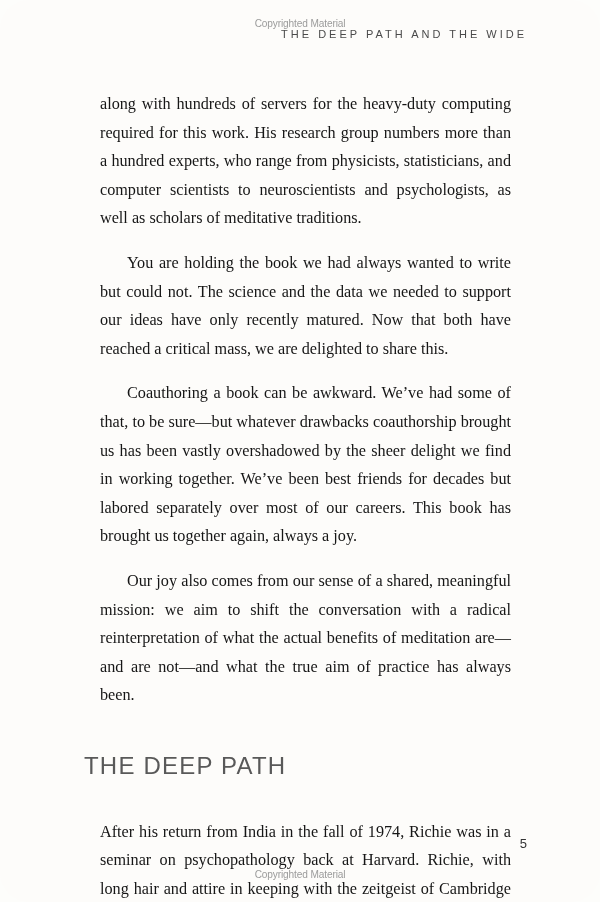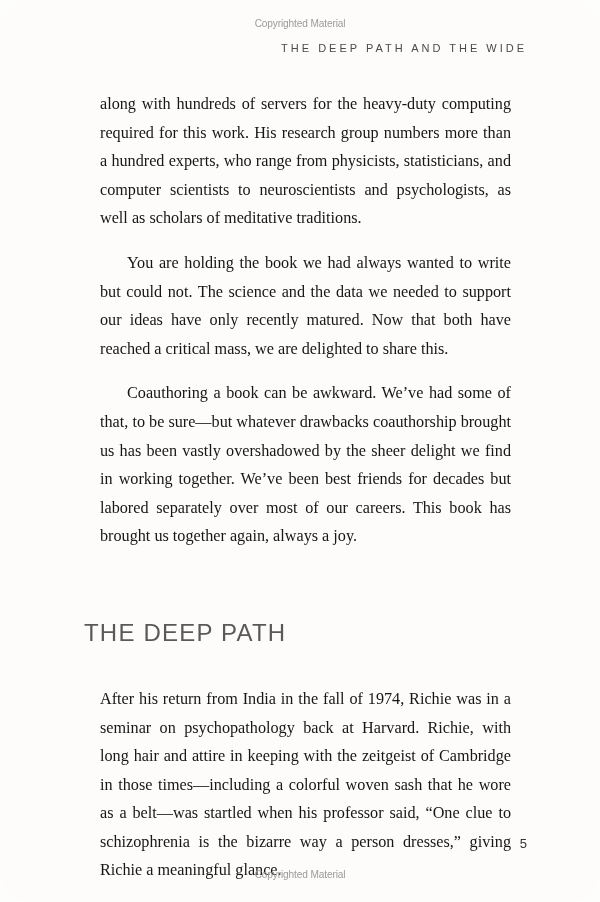--- a/index.html
+++ b/index.html
@@ -35,21 +35,21 @@
     color: #9b9b9b;
     transform: scaleX(0.88);
     white-space: nowrap;
   }
   .watermark-top { top: 17px; }
   .watermark-bottom { top: 868px; }
 
   
   .running-head {
     position: absolute;
-    top: 42px;
+    top: 28px;
     left: 84px;
     width: 443px;
     text-align: right;
     font-family: "Liberation Sans", sans-serif;
     font-size: 11px;
     font-weight: 400;
     letter-spacing: 3.0px;
     color: #4a4a4a;
     white-space: nowrap;
   }
@@ -89,21 +89,21 @@
     margin: 0;
     padding: 0;
     font-family: "Liberation Sans", sans-serif;
     font-weight: 300;
     font-size: 24px;
     letter-spacing: 1.2px;
     color: #595959;
     line-height: 1;
   }
   .heading-block {
-    margin-top: 70px;
+    margin-top: 44px;
     margin-bottom: 40px;
   }
 
   
   .folio {
     position: absolute;
     top: 836px;
     left: 84px;
     width: 443px;
     text-align: right;
@@ -122,20 +122,21 @@
   <div class="running-head">THE DEEP PATH AND THE WIDE</div>
 
   <div class="column">
 
     <p class="body-text">along with hundreds of servers for the heavy-duty computing required for this work. His research group numbers more than a hundred experts, who range from physicists, statisticians, and computer scientists to neuroscientists and psychologists, as well as scholars of meditative traditions.</p>
 
     <p class="body-text indent">You are holding the book we had always wanted to write but could not. The science and the data we needed to support our ideas have only recently matured. Now that both have reached a critical mass, we are delighted to share this.</p>
 
     <p class="body-text indent">Coauthoring a book can be awkward. We’ve had some of that, to be sure—but whatever drawbacks coauthorship brought us has been vastly overshadowed by the sheer delight we find in working together. We’ve been best friends for decades but labored separately over most of our careers. This book has brought us together again, always a joy.</p>
 
+    <p class="body-text indent">Our joy also comes from our sense of a shared, meaningful mission: we aim to shift the conversation with a radical reinterpretation of what the actual benefits of meditation are—and are not—and what the true aim of practice has always been.</p>
 
     <div class="heading-block">
       <h2 class="section-heading">THE DEEP PATH</h2>
     </div>
 
     <p class="body-text">After his return from India in the fall of 1974, Richie was in a seminar on psychopathology back at Harvard. Richie, with long hair and attire in keeping with the zeitgeist of Cambridge in those times—including a colorful woven sash that he wore as a belt—was startled when his professor said, “One clue to schizophrenia is the bizarre way a person dresses,” giving Richie a meaningful glance.</p>
 
     <p class="body-text indent last-line-spread">And when Richie told one of his Harvard professors that he</p>
 
   </div>

